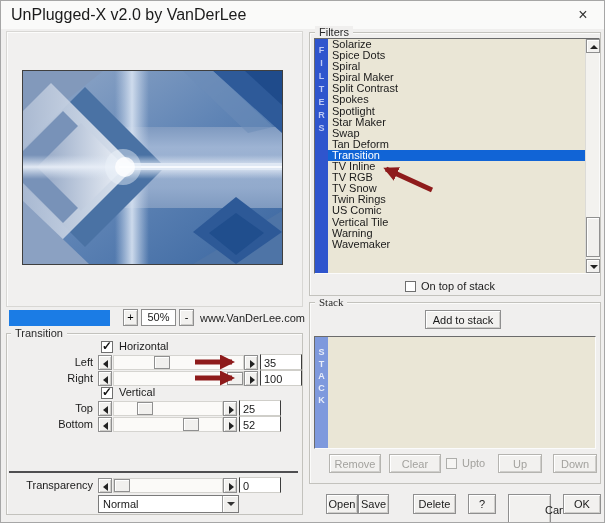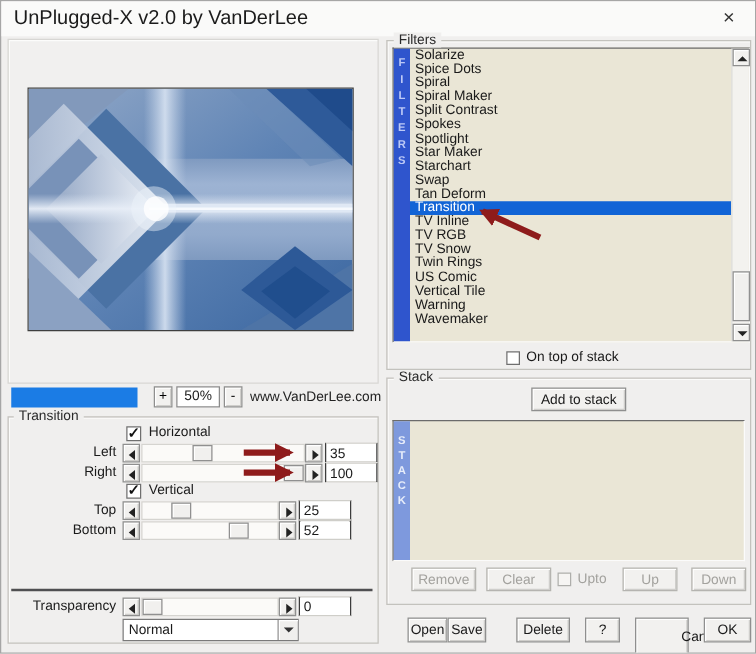--- a/index.html
+++ b/index.html
@@ -246,21 +246,20 @@
       </div>
     <div class="filter-list">
         <div class="list-item">Solarize</div>
         <div class="list-item">Spice Dots</div>
         <div class="list-item">Spiral</div>
         <div class="list-item">Spiral Maker</div>
         <div class="list-item">Split Contrast</div>
         <div class="list-item">Spokes</div>
         <div class="list-item">Spotlight</div>
         <div class="list-item">Star Maker</div>
-        <div class="list-item">Starchart</div>
         <div class="list-item">Swap</div>
         <div class="list-item">Tan Deform</div>
         <div class="list-item selected">Transition</div>
         <div class="list-item">TV Inline</div>
         <div class="list-item">TV RGB</div>
         <div class="list-item">TV Snow</div>
         <div class="list-item">Twin Rings</div>
         <div class="list-item">US Comic</div>
         <div class="list-item">Vertical Tile</div>
         <div class="list-item">Warning</div>
@@ -272,21 +271,21 @@
         </div>
       <div class="sb-thumb" style="top:178px;height:40px;"></div>
       <div class="sb-btn" style="bottom:0;">
           <span class="t-dn"></span>
         </div>
     </div>
   </div>
   <span class="cb small" style="left:404px;top:280px;"></span>
   <span class="cb-label" style="left:420px;top:279px;">On top of stack</span>
 
-  <span class="group-label" style="left:314px;top:295px;">Stack</span>
+  <span class="group-label" style="left:314px;top:295px;font-family:Liberation Serif, serif;">Stack</span>
   <div class="group" style="left:308px;top:301px;width:292px;height:182px;"></div>
   <button class="btn" style="left:424px;top:309px;width:76px;height:19px;">Add to stack</button>
   <div class="list-frame" style="left:313px;top:335px;width:282px;height:113px;">
     <div class="v-band band-stack">
         <span>S</span>
         <span>T</span>
         <span>A</span>
         <span>C</span>
         <span>K</span>
       </div>

